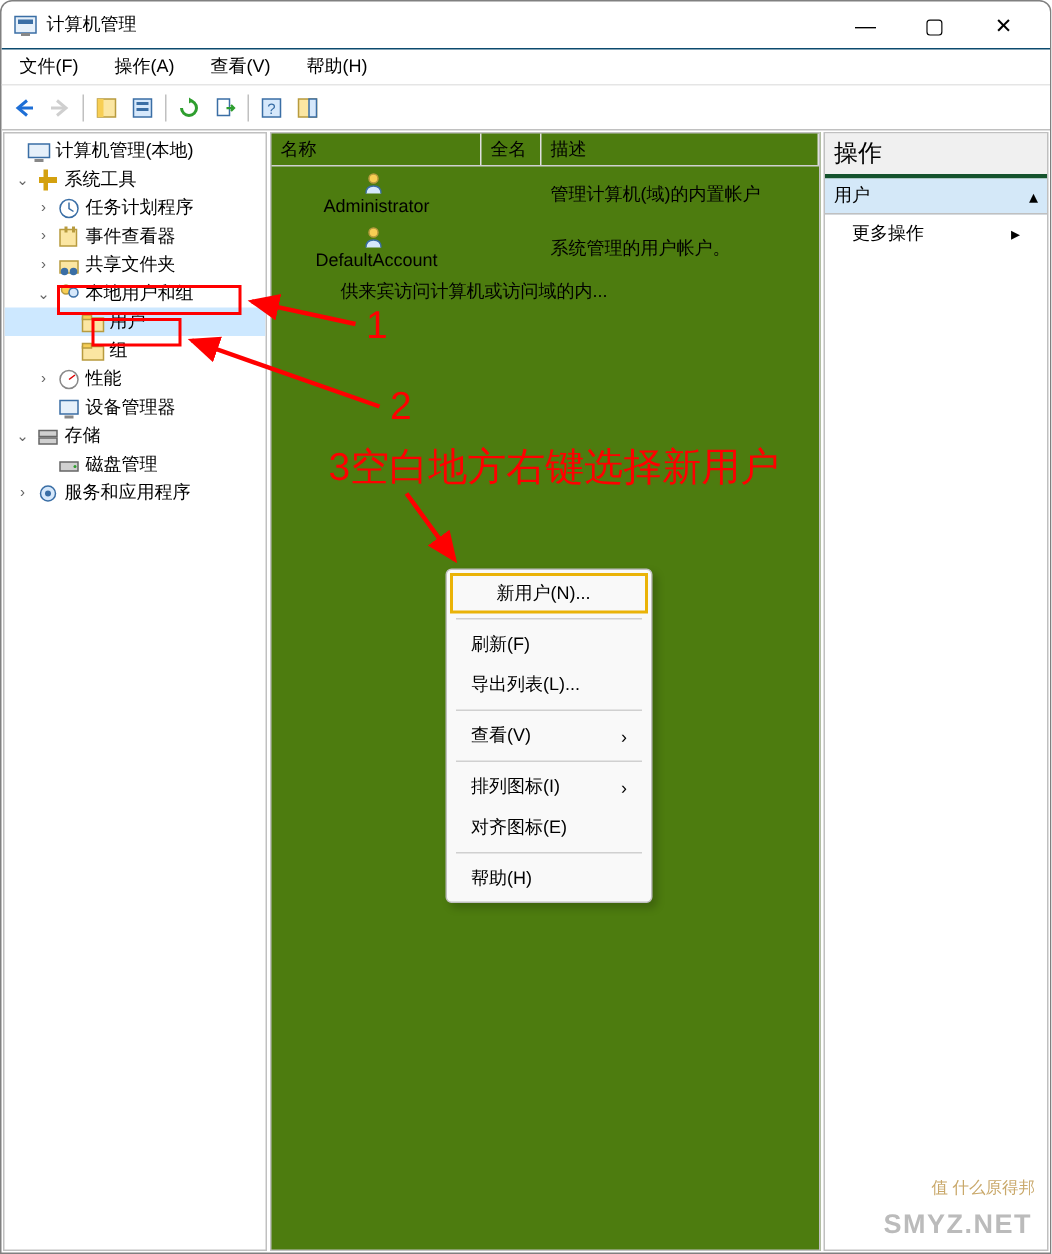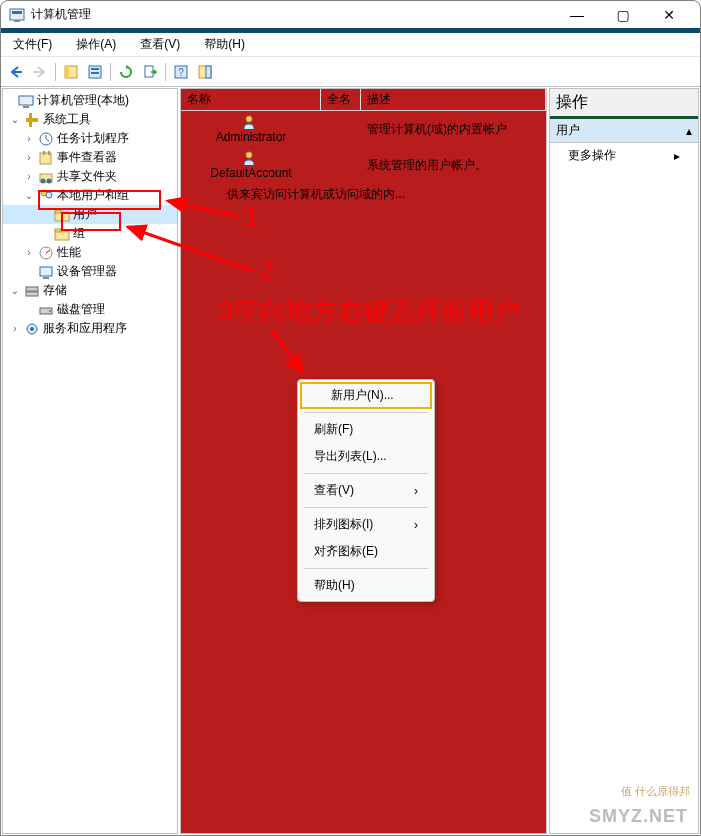--- a/index.html
+++ b/index.html
@@ -1,30 +1,30 @@
 <!DOCTYPE html>
 <html><head>
 <meta charset="utf-8">
 <style>
   * { box-sizing: border-box; }
   html, body { margin:0; padding:0; font-family: "Microsoft YaHei", "Segoe UI", sans-serif; font-size:12px; background:#fff; color:#000; }
   .window { width:701px; height:836px; border:1px solid #808080; position:relative; background:#fff; overflow:hidden; border-radius:8px 8px 0 0;}
-  .titlebar { height:32px; display:flex; align-items:center; padding:0 8px; border-bottom:5px solid #0c4a6e;}
+  .titlebar { height:32px; display:flex; align-items:center; padding:0 8px; border-bottom:1px solid #0c4a6e;}
   .titlebar .icon { width:16px; height:16px; margin-right:6px; display:flex; align-items:center; justify-content:center;}
   .titlebar .title { flex:1; font-size:12px; }
   .winbtns { display:flex; gap:16px; margin-right:8px;}
   .winbtn { width:30px; height:24px; display:flex; align-items:center; justify-content:center; font-size:14px; cursor:default;}
   .menubar { height:24px; display:flex; align-items:center; padding:2px 8px; gap:16px; border-bottom:1px solid #e5e5e5;}
   .menuitem { font-size:12px; padding:2px 4px; cursor:default;}
   .toolbar { height:30px; display:flex; align-items:center; padding:2px 4px; gap:2px; border-bottom:1px solid #c0c0c0;}
   .tbtn { width:22px; height:22px; display:flex; align-items:center; justify-content:center; border:1px solid transparent; cursor:default; font-size:14px;}
   .tsep { width:1px; height:18px; background:#c0c0c0; margin:0 2px;}
   .body { display:flex; height:calc(100% - 32px - 24px - 30px); }
   .treepanel { width:176px; border:1px solid #c0c0c0; margin:1px; overflow:auto; background:#fff;}
-  .listpanel { flex:1; border:1px solid #c0c0c0; margin:1px; display:flex; flex-direction:column; position:relative; background:#b91c1c;}
+  .listpanel { flex:1; border:1px solid #c0c0c0; margin:1px; display:flex; flex-direction:column; position:relative; background:#4d7c0f;}
   .actionpanel { width:150px; border:1px solid #c0c0c0; margin:1px; background:#fff;}
   .tree { padding:2px 0;}
   .tree-item { display:flex; align-items:center; padding:1px 0; cursor:default; white-space:nowrap;}
   .expander { width:12px; text-align:center; color:#666; font-size:10px; user-select:none;}
   .ticon { width:16px; height:16px; margin:0 3px; display:flex; align-items:center; justify-content:center;}
   .tree-item.selected { background:#cde8ff; }
   .list-header { height:22px; display:flex; border-bottom:1px solid #d0d0d0;}
   .col { border-right:1px solid #e0e0e0; padding:2px 6px; font-size:12px; display:flex; align-items:center;}
   .col.name{width:140px;} .col.full{width:40px;} .col.desc{flex:1;}
   .list-row { display:flex; padding:2px 0; align-items:center;}

